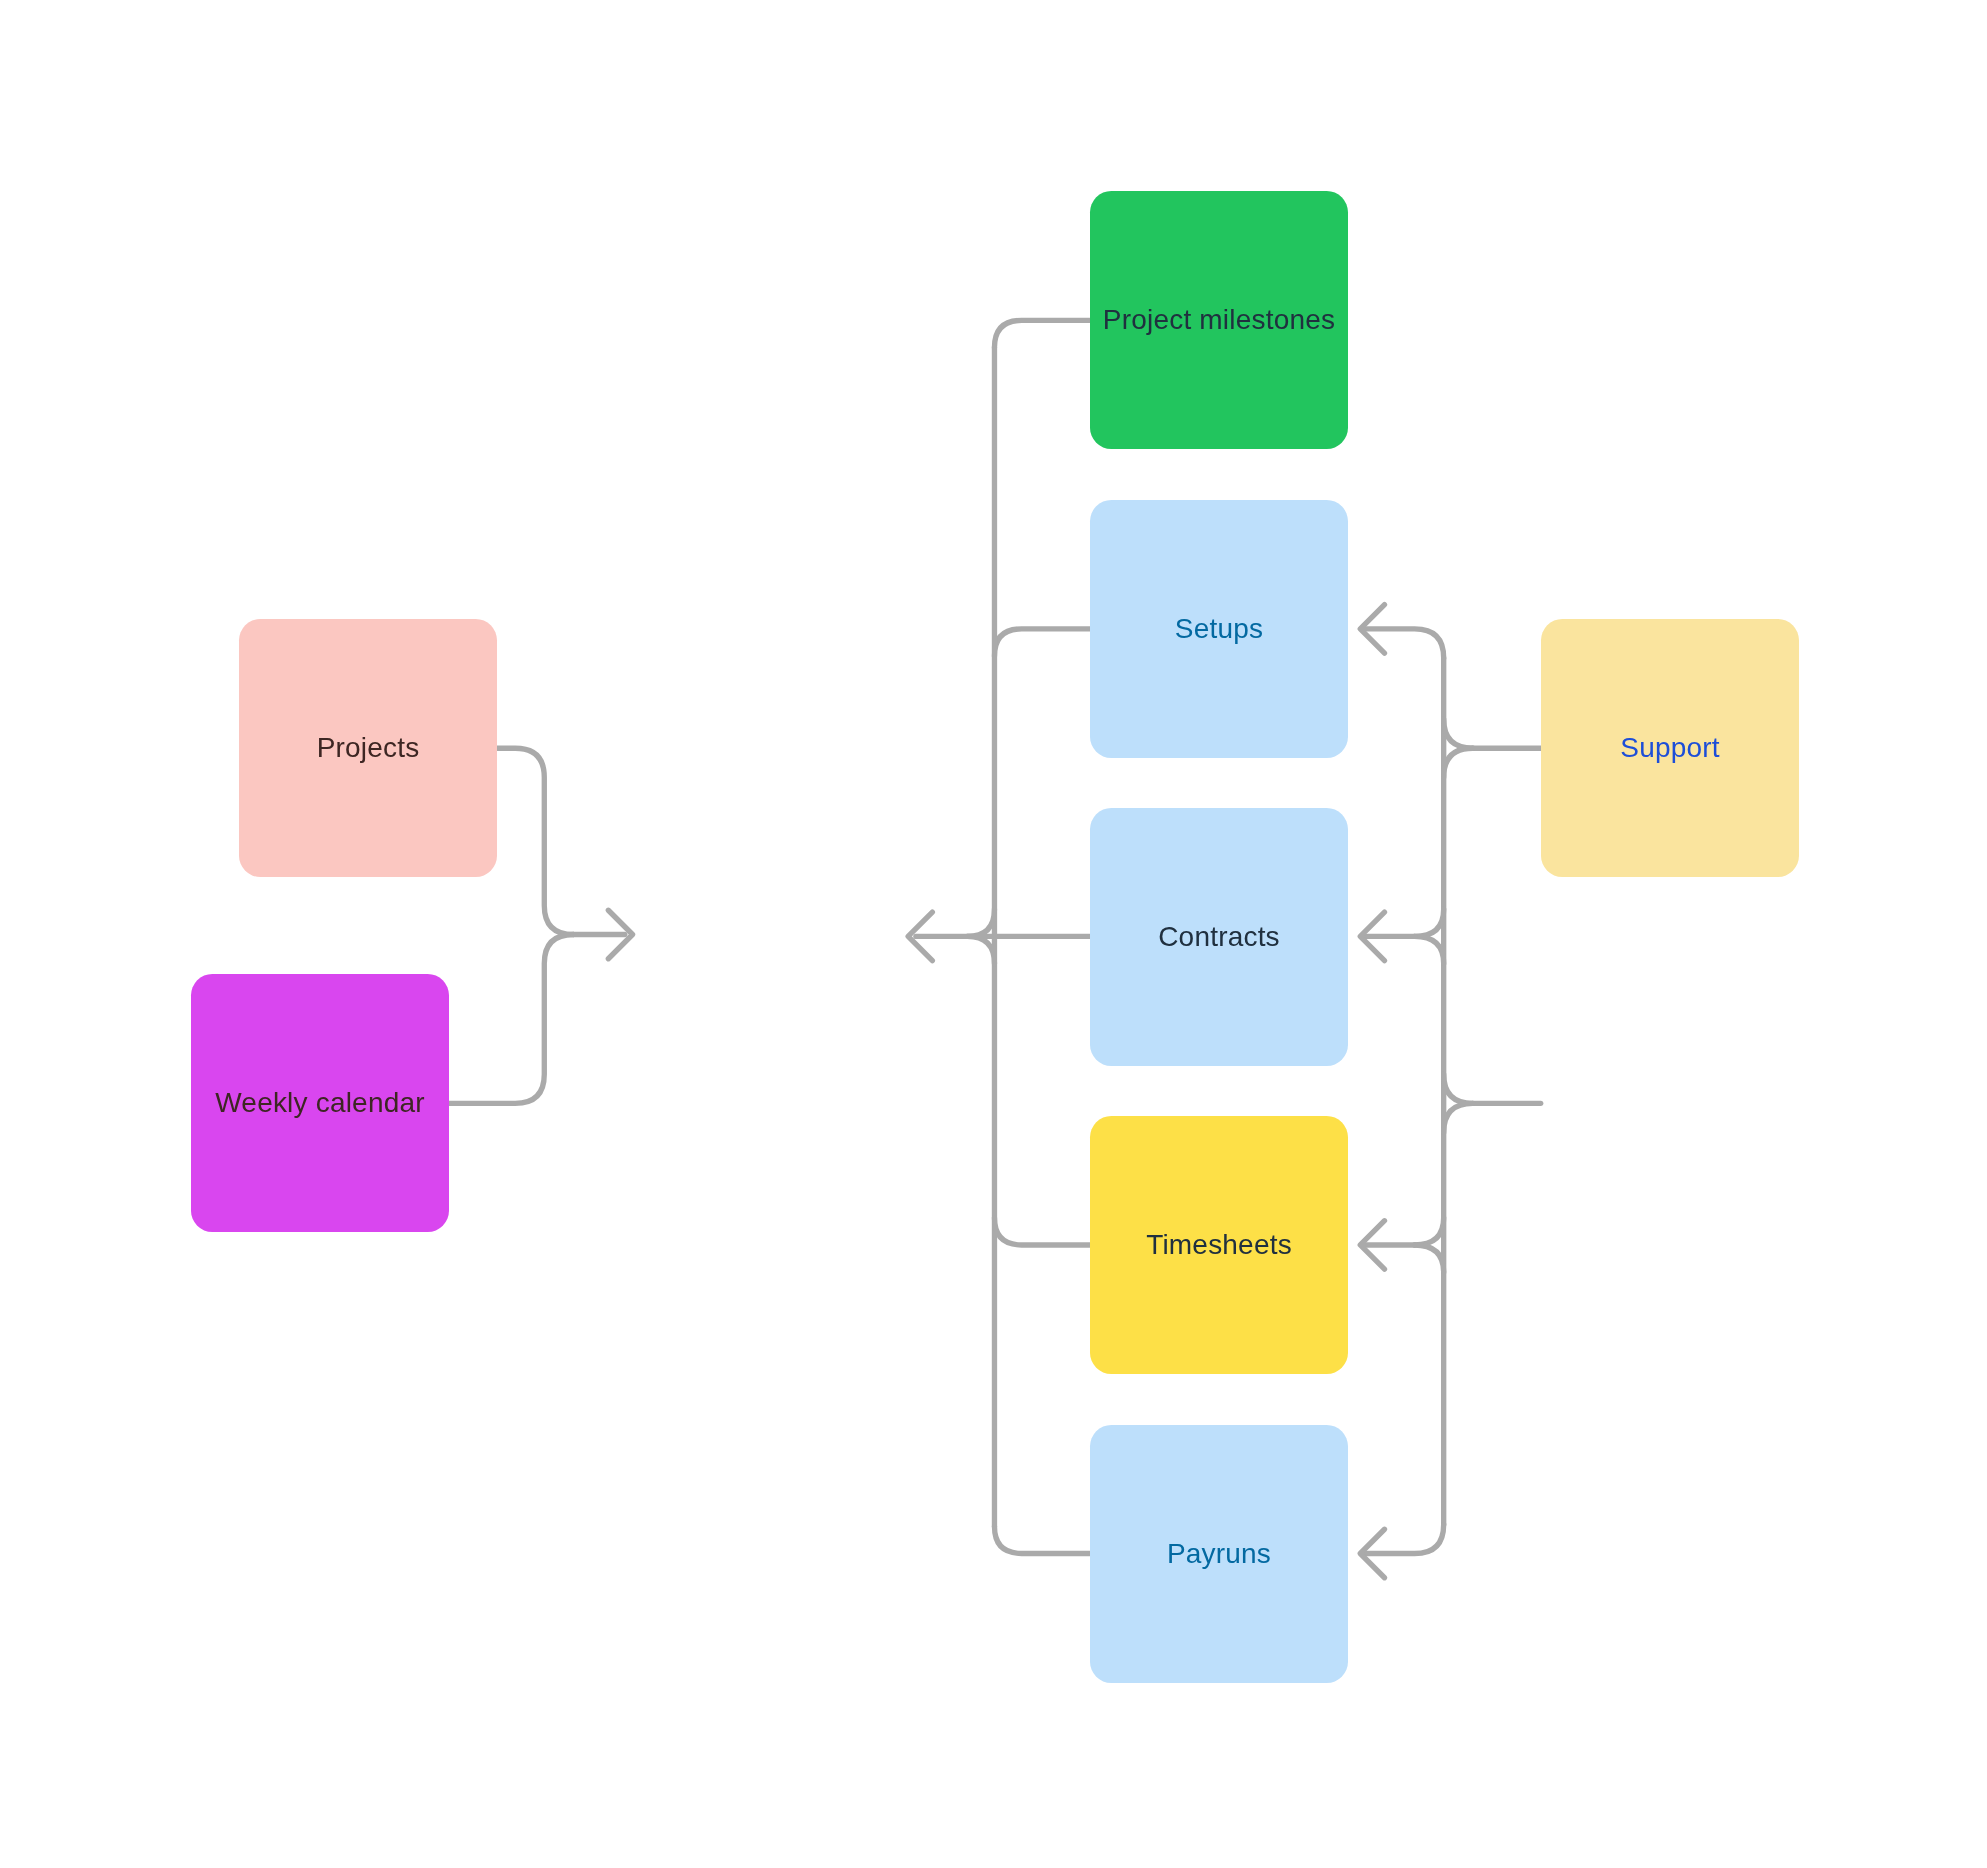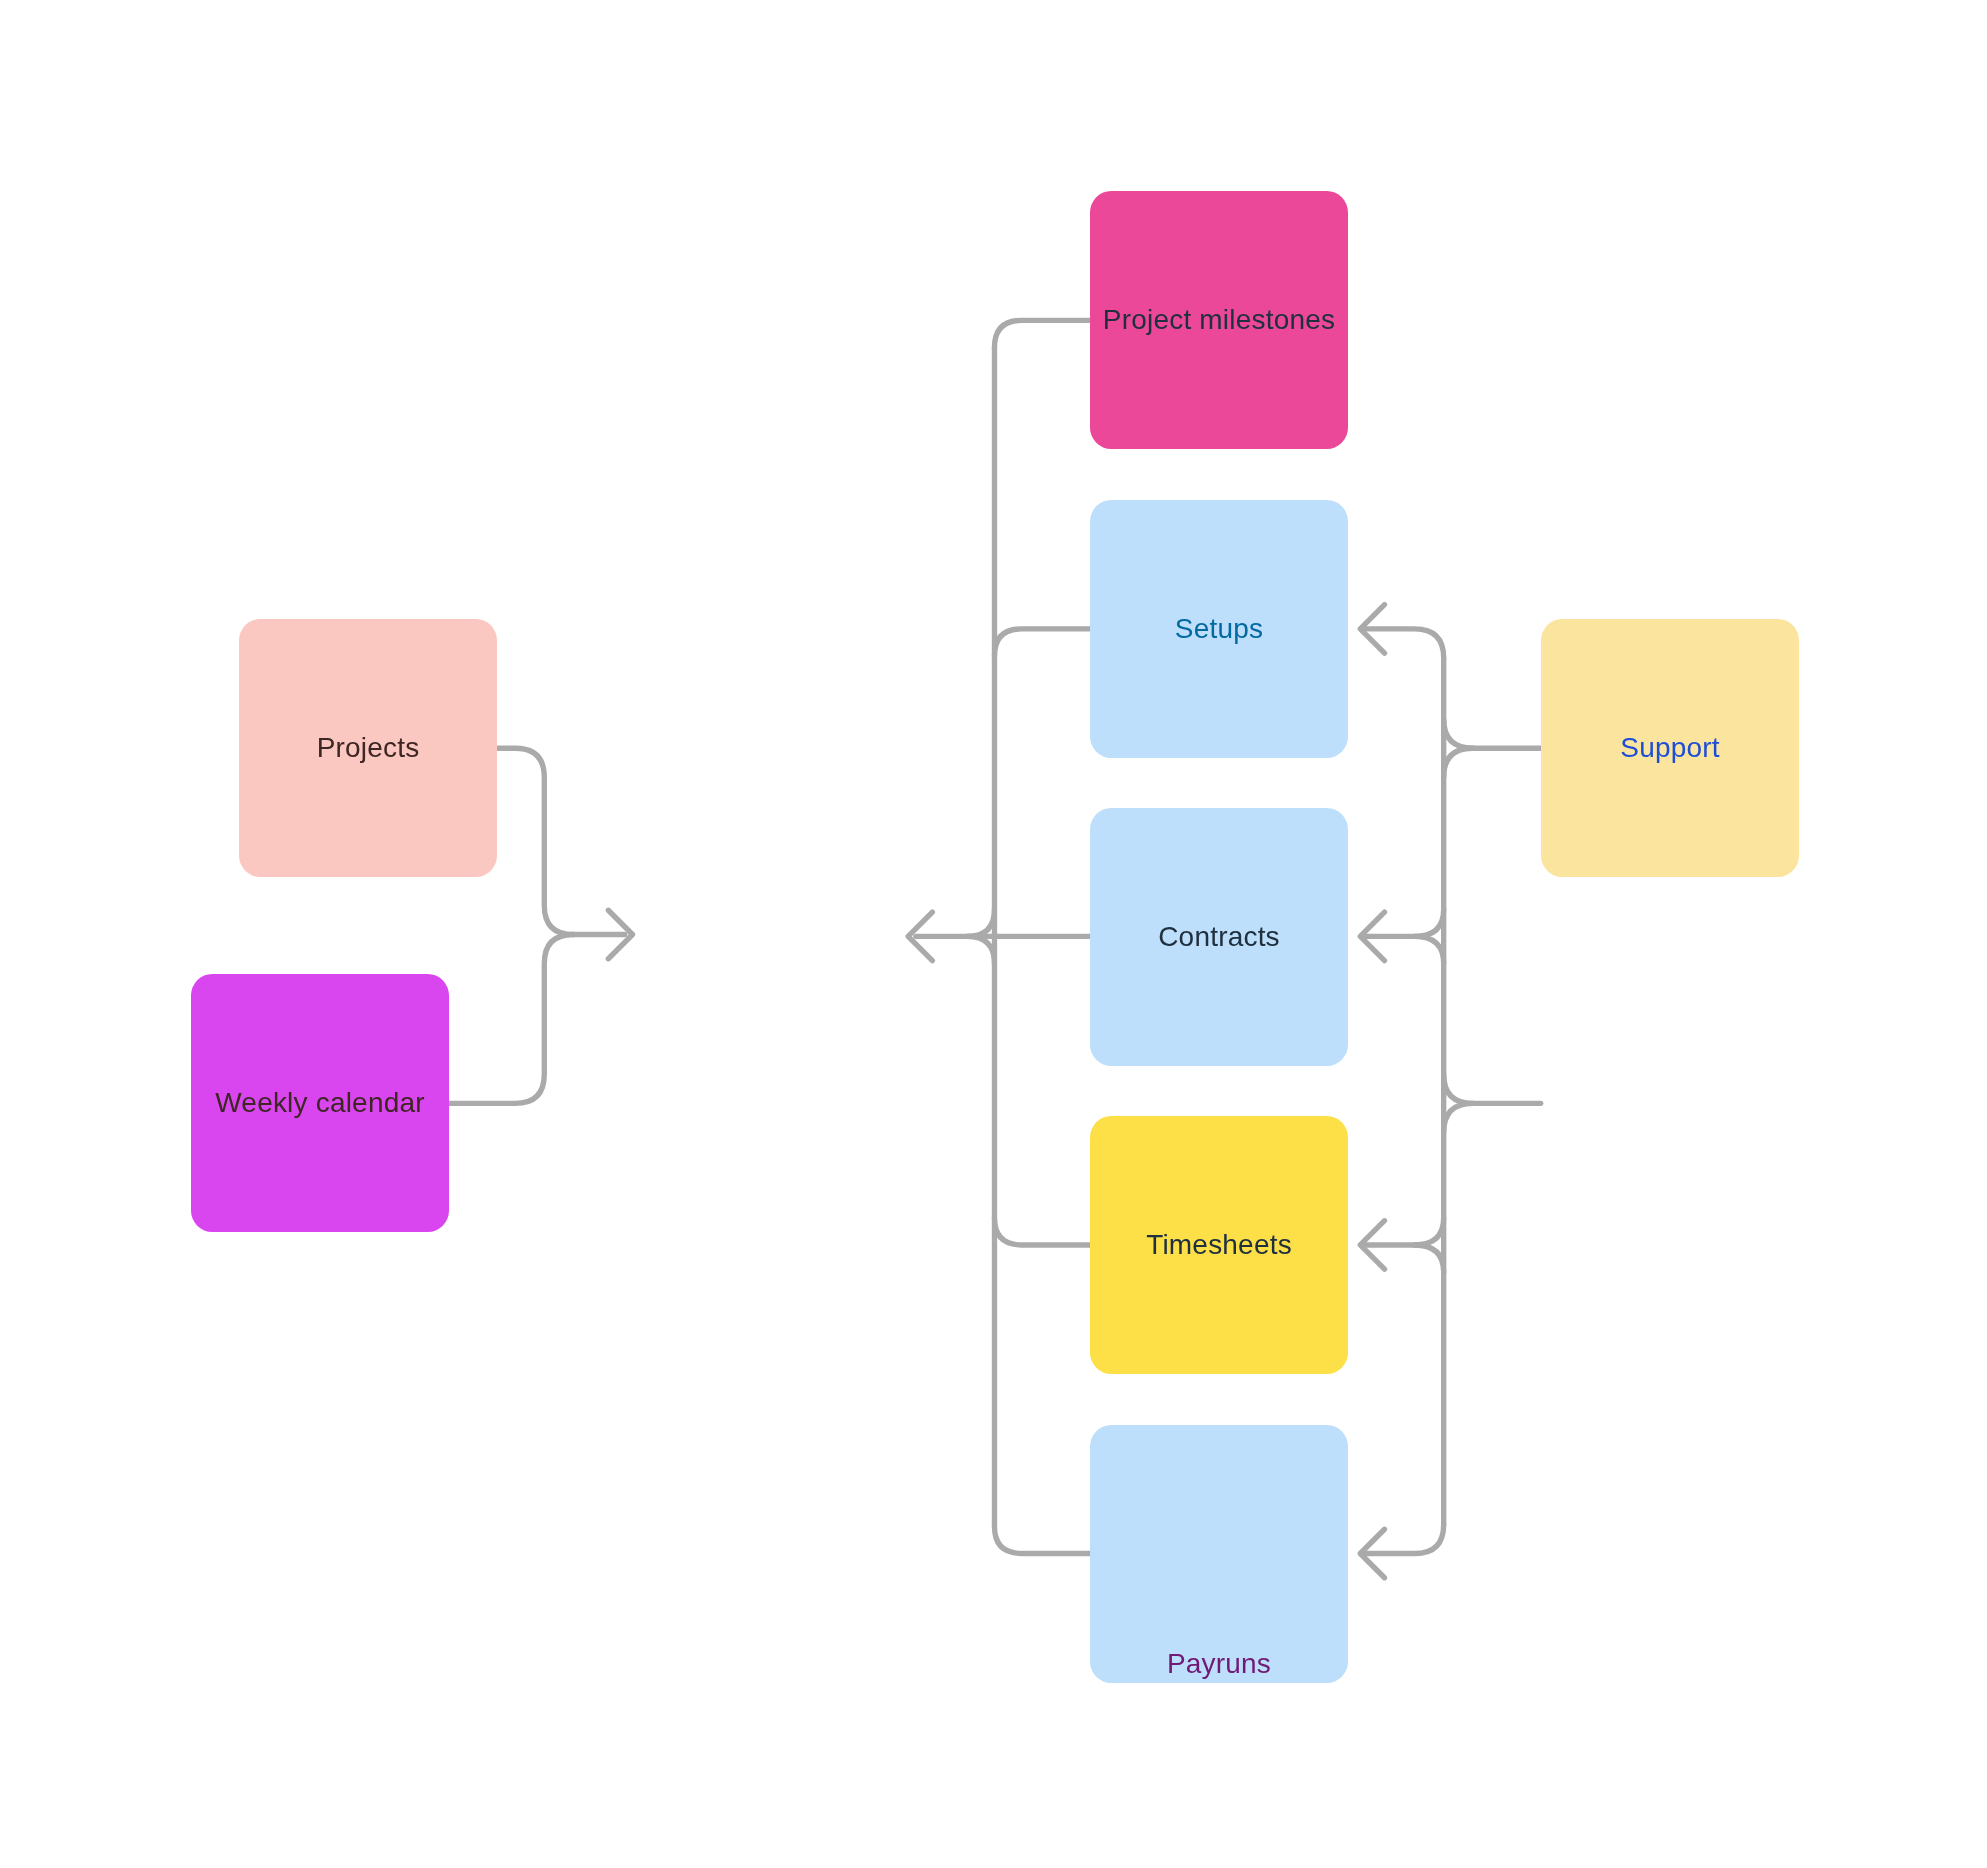--- a/index.html
+++ b/index.html
@@ -110,37 +110,37 @@
 
   <div class="node" id="node-projects" style="background: rgb(251, 199, 193); color: rgb(61, 38, 35); margin-left: 48px;">
     <span>Projects</span>
   </div>
 
   <div class="node" id="node-weekly-calendar" style="background: #d946ef; color: rgb(61, 38, 35);">
     <span>Weekly calendar</span>
   </div>
 
 
-  <div class="node" id="node-project-milestones" style="background: #ec4899; color: rgb(32, 48, 63);">
+  <div class="node" id="node-project-milestones" style="background: #22c55e; color: rgb(32, 48, 63);">
     <span>Project milestones</span>
   </div>
 
   <div class="node" id="node-setups" style="background: rgb(189, 223, 251); color: #0369a1;">
     <span>Setups</span>
   </div>
 
   <div class="node" id="node-contracts" style="background: rgb(189, 223, 251); color: rgb(32, 48, 63);">
     <span>Contracts</span>
   </div>
 
   <div class="node" id="node-timesheets" style="background: #fde047; color: rgb(32, 48, 63);">
     <span>Timesheets</span>
   </div>
 
-  <div class="node" id="node-payruns" style="background: rgb(189, 223, 251); color: #701a75; justify-content: flex-end;">
+  <div class="node" id="node-payruns" style="background: rgb(189, 223, 251); color: #0369a1;">
     <span>Payruns</span>
   </div>
 
   <div class="node" id="node-support" style="background: rgb(250, 228, 158); color: #1d4ed8;">
     <span>Support</span>
   </div>
 
 
 </div>
 

